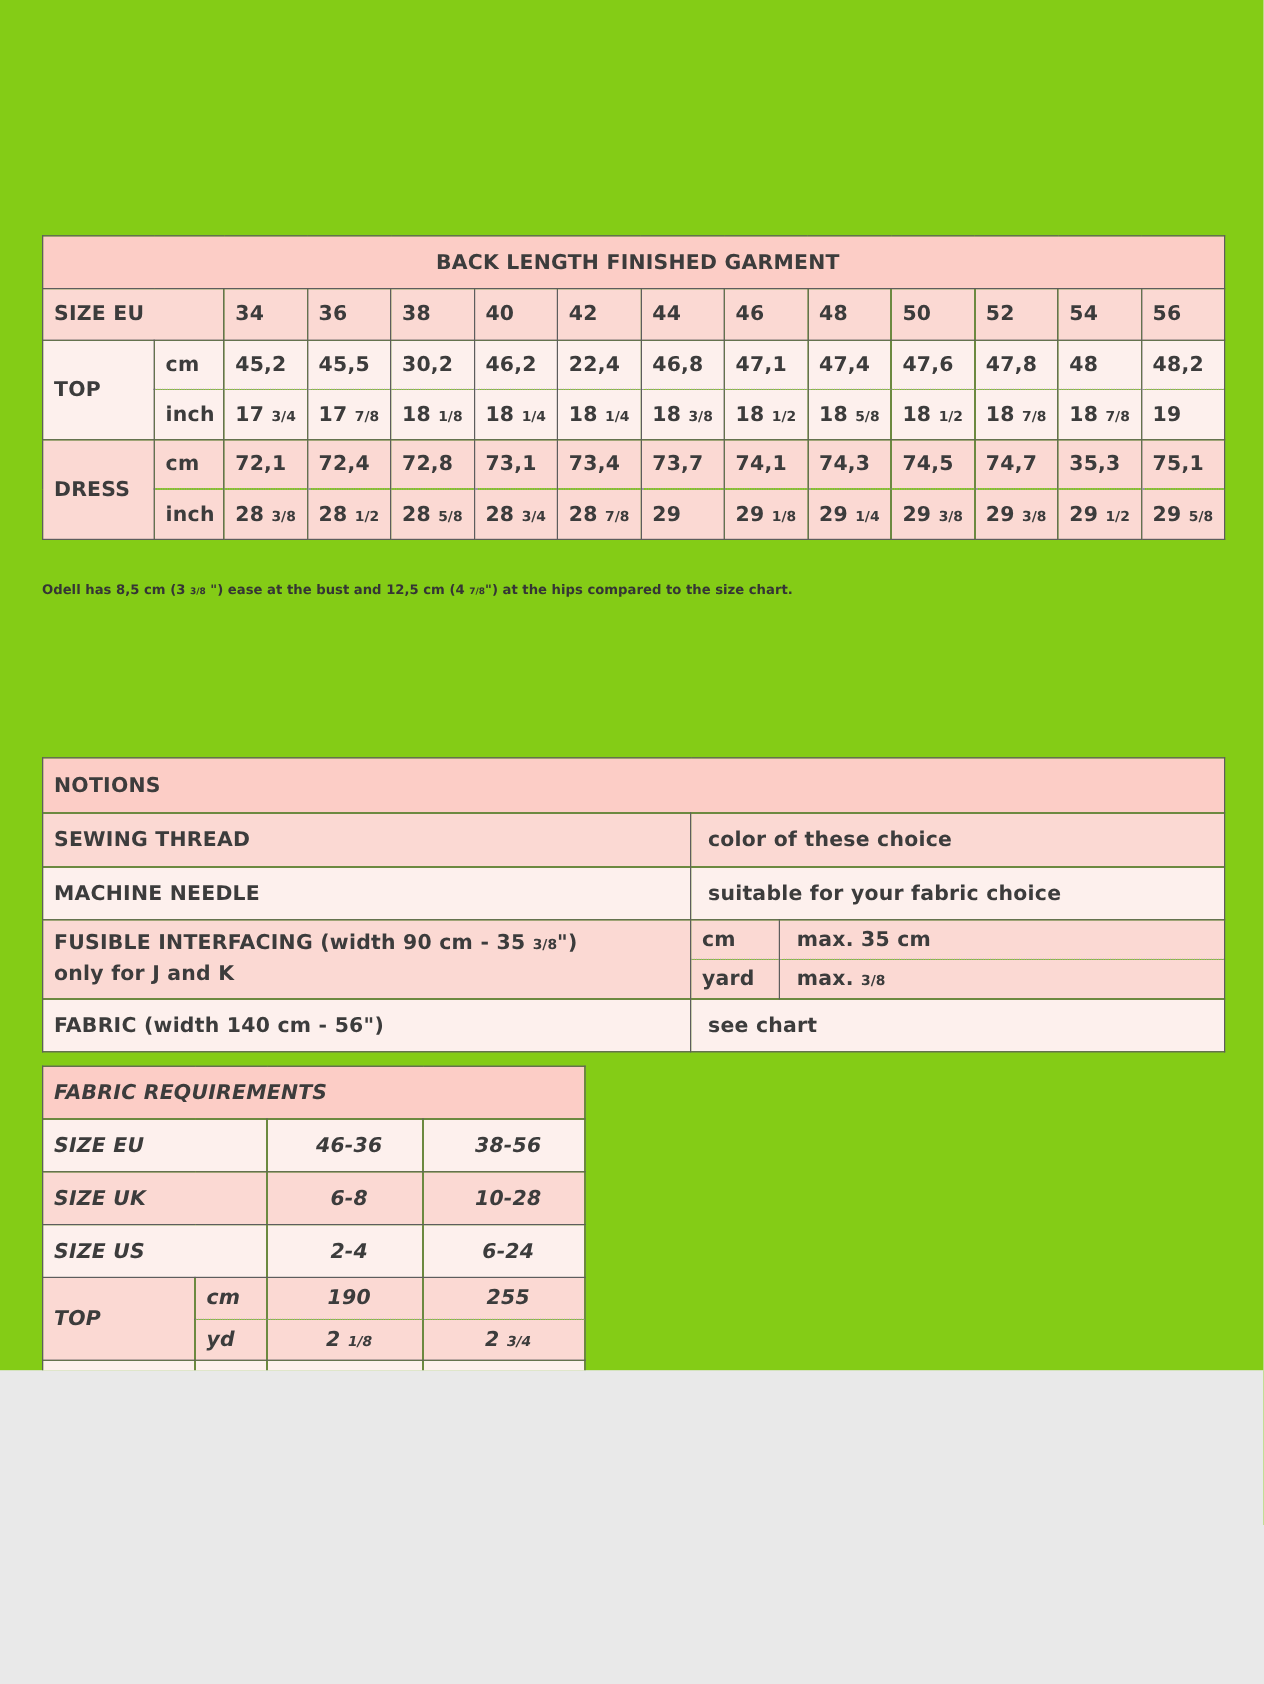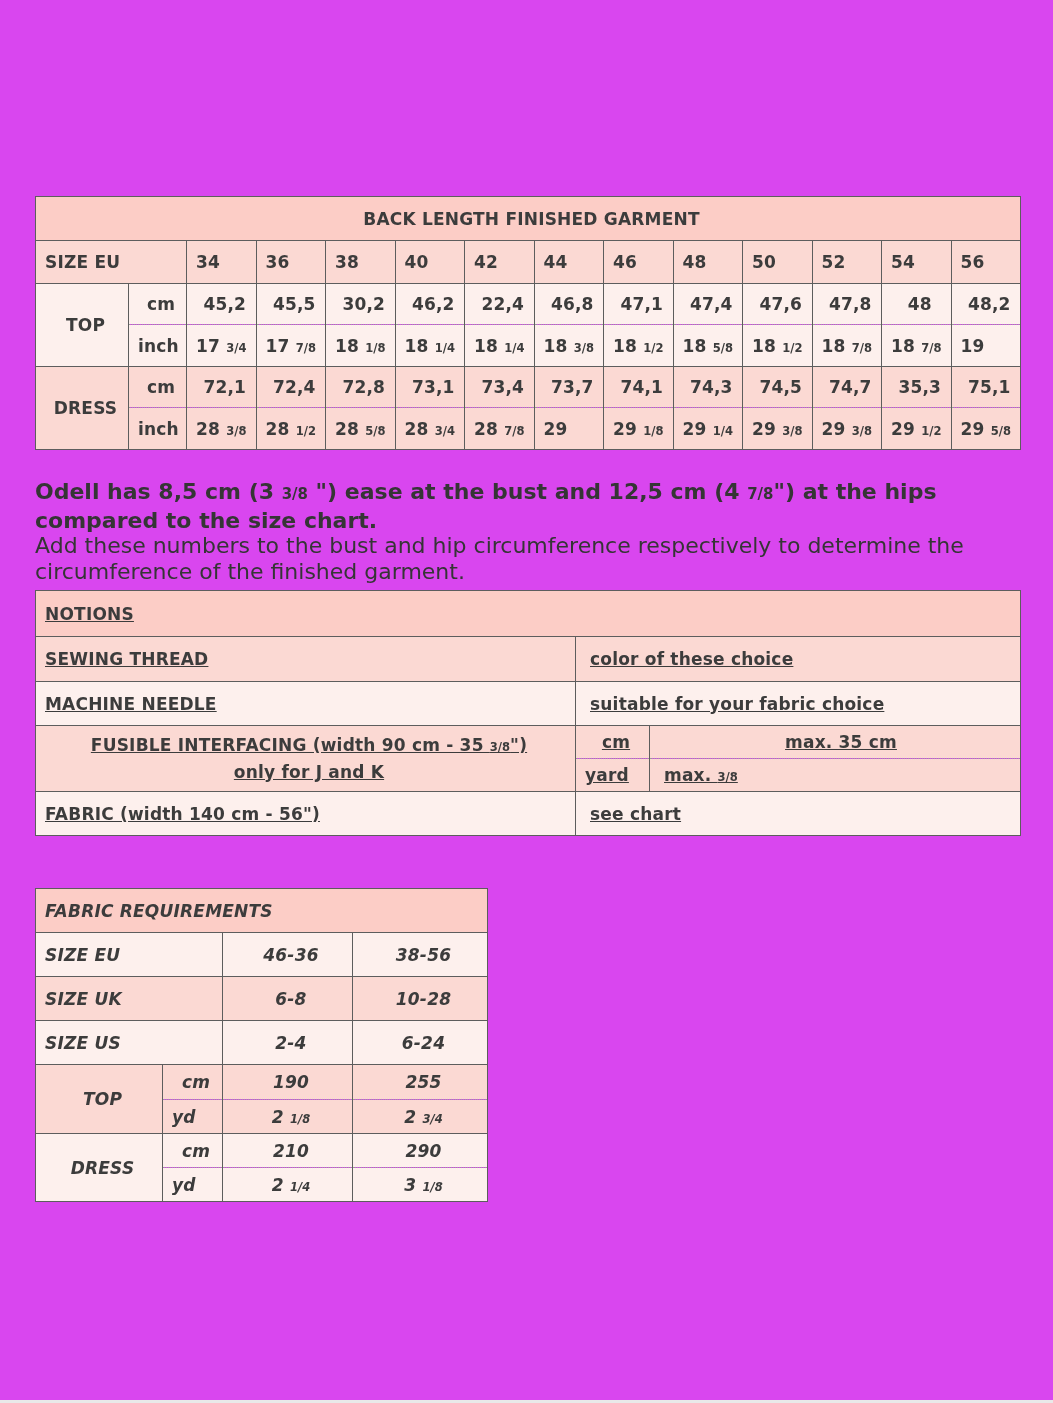--- a/index.html
+++ b/index.html
@@ -7,22 +7,22 @@
     --pink:#fbd9d3;
     --light:#fdf0ed;
     --border:#5d5d5d;
     --dot:#9b9b9b;
     --ink:#3c3c3c;
   }
   *{box-sizing:border-box;margin:0;padding:0;}
   html,body{background:#e9e9e9;}
   .page{
     position:relative;
-    width:1053px;height:1400px;
-    background:#d946ef;
+    width:1053px;height:1142px;
+    background:#84cc16;
     font-family:"DejaVu Sans","Liberation Sans",sans-serif;
     color:var(--ink);
     margin:0 auto;
     overflow:hidden;
     padding-left:30px;
   }
   table.tbl{
     position:absolute;
     border-collapse:collapse;
     table-layout:fixed;
@@ -43,26 +43,26 @@
     font-size:21px;
     font-weight:800;
     letter-spacing:.3px;
   }
   .t-center{text-align:center;padding:0 2px;}
   .bg-pink{background:var(--pink);}
   .bg-light{background:var(--light);}
   .bold{font-weight:800;}
   .reg{font-weight:400;}
   
-  tr.dot-below td{border-bottom:1px dotted var(--dot);text-align:center;}
+  tr.dot-below td{border-bottom:1px dotted var(--dot);}
   tr.dot-above td{border-top:1px dotted var(--dot);margin-top:32px;}
   .frac{font-size:.68em;letter-spacing:0;}
   .note{
     position:absolute;left:35px;top:479px;width:968px;
-    font-size:22px;line-height:25.5px;color:#353535;
+    font-size:11px;line-height:25.5px;color:#353535;
   }
   .note .lead{font-weight:700;}
   .two-line{white-space:normal;line-height:25px;padding-top:2px;padding-bottom:2px;}
 </style>
 </head>
 <body>
 
 <div class="page">
 
   <table class="tbl" style="left:35px;top:196px;width:986px;">
@@ -161,24 +161,23 @@
       <td>29 <span class="frac">3/8</span></td>
       <td>29 <span class="frac">3/8</span></td>
       <td>29 <span class="frac">1/2</span></td>
       <td>29 <span class="frac">5/8</span></td>
     </tr>
   </tbody>
     </table>
 
   <div class="note">
     <div class="lead">Odell has 8,5 cm (3 <span class="frac">3/8</span> ") ease at the bust and 12,5 cm (4 <span class="frac">7/8</span>") at the hips compared to the size chart.</div>
-    <div>Add these numbers to the bust and hip circumference respectively to determine the circumference of the finished garment.</div>
   </div>
 
-  <table class="tbl" style="left:35px;top:590px;width:986px;text-decoration:underline;">
+  <table class="tbl" style="left:35px;top:631px;width:986px;">
     <colgroup>
       <col style="width:540px">
         <col style="width:74px">
         <col>
     </colgroup>
     <tbody>
         <tr style="height:46px">
       <td colspan="3" class="title-cell">NOTIONS</td>
     </tr>
     <tr style="height:45px" class="bg-pink">

